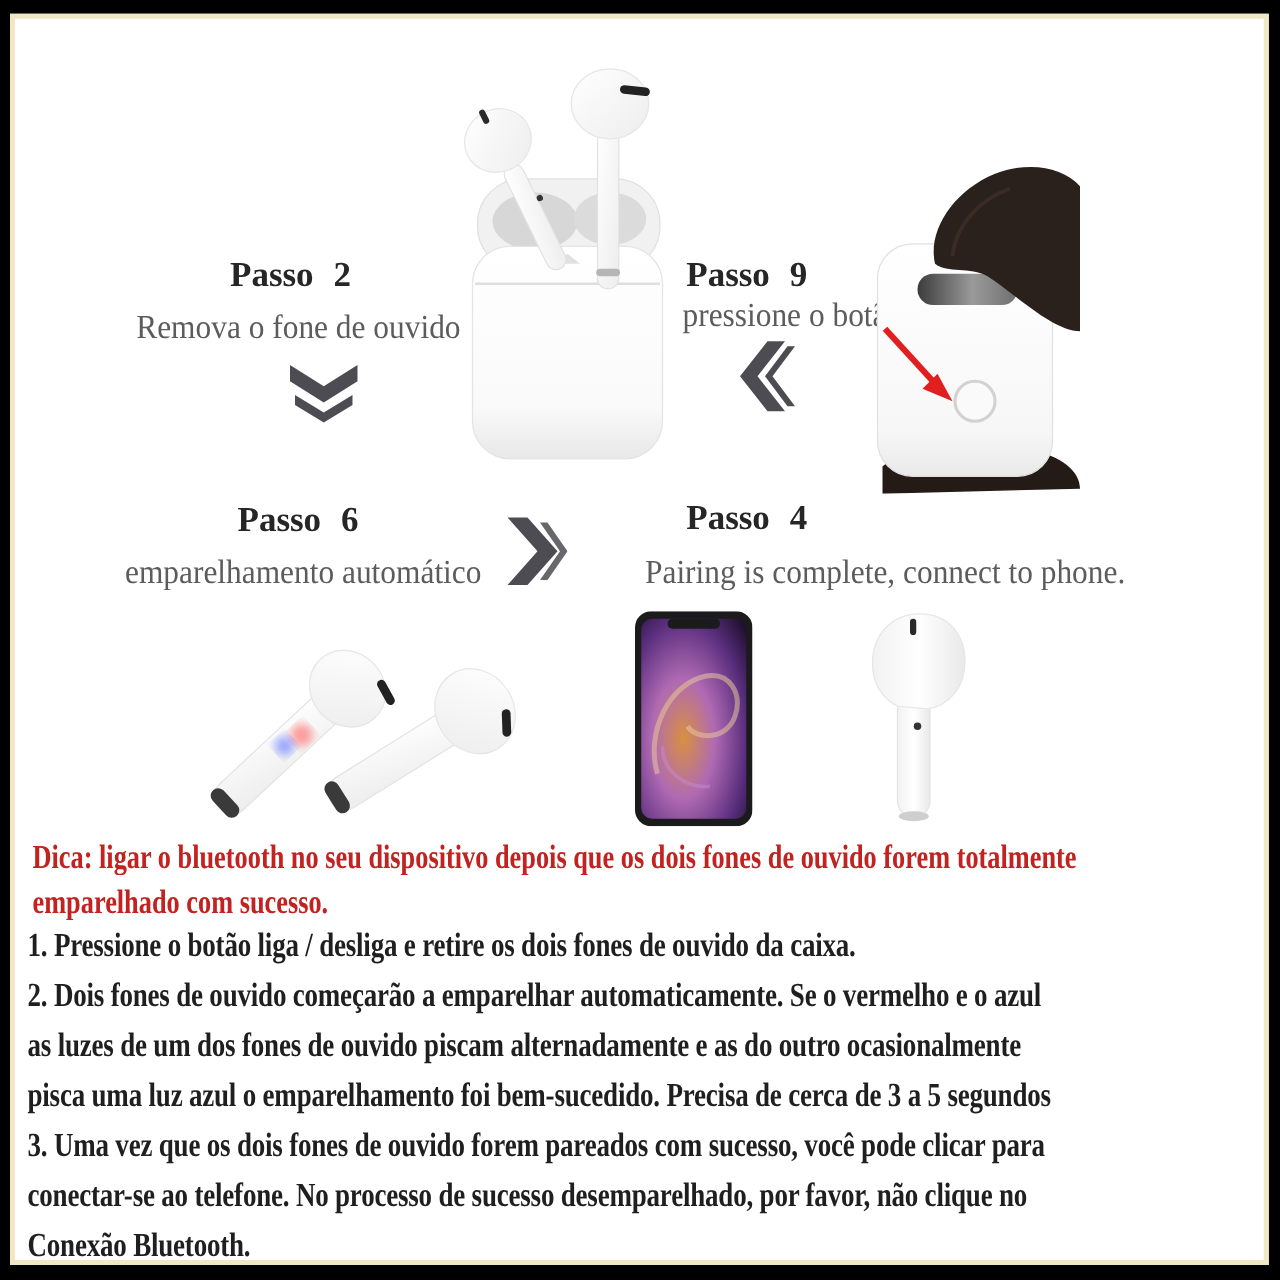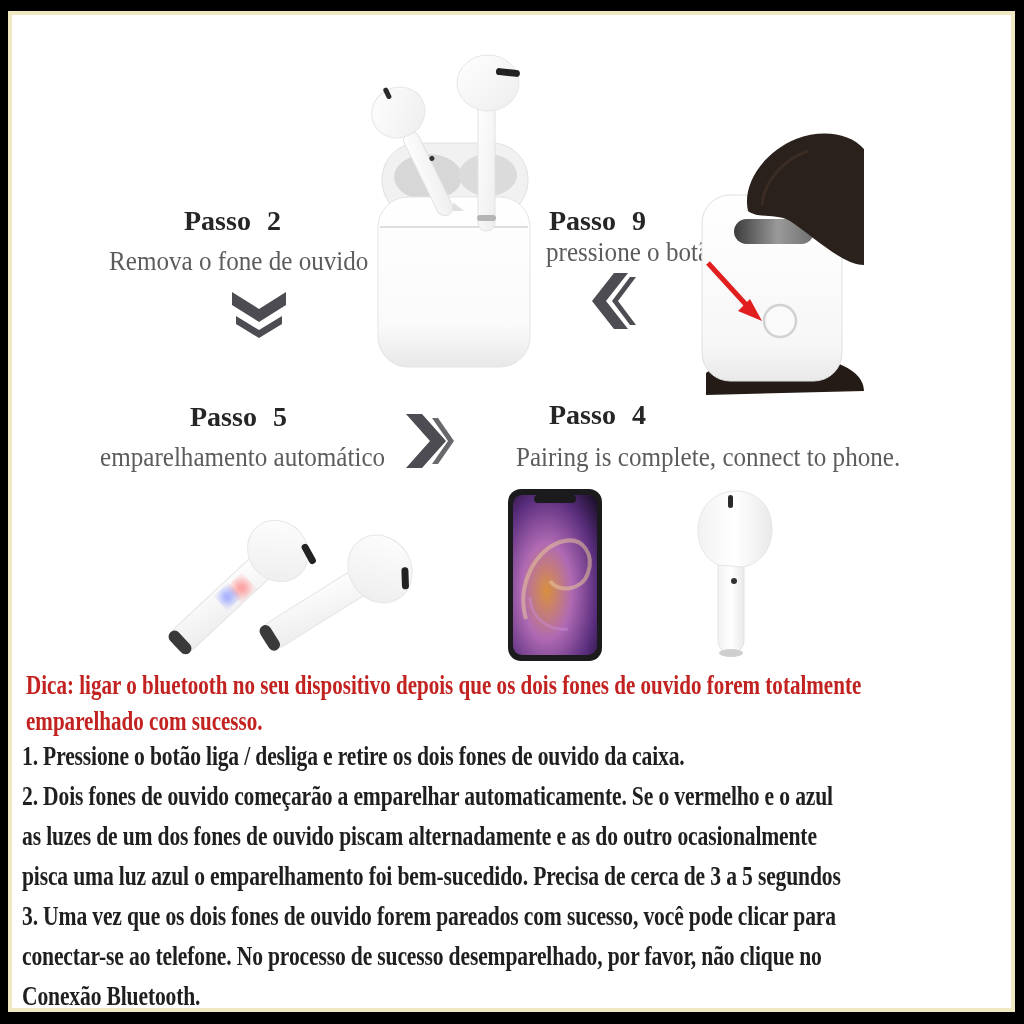--- a/index.html
+++ b/index.html
@@ -28,21 +28,21 @@
       <polygon points="6,26 29,40 52,26 52,34 29,48 6,34" fill="#4c4c52"></polygon>
     </svg>
 
     <div class="abs step-title" style="left:537px;top:190px;">Passo 9</div>
     <div class="abs step-sub" style="left:534px;top:222px;">pressione o botão de energia</div>
     <svg class="abs" style="left:580px;top:256px;" width="46" height="60" viewBox="0 0 46 60">
       <polygon points="30,2 16,2 -6,30 16,58 30,58 8,30" fill="#4c4c52" transform="translate(6,0)"></polygon>
       <polygon points="44,6 38,6 20,30 38,54 44,54 26,30" fill="#4c4c52"></polygon>
     </svg>
 
-    <div class="abs step-title" style="left:178px;top:386px;">Passo 5</div>
+    <div class="abs step-title" style="left:178px;top:386px;">Passo 6</div>
     <div class="abs step-sub" style="left:88px;top:427px;">emparelhamento automático</div>
     <svg class="abs" style="left:390px;top:395px;" width="52" height="62" viewBox="0 0 52 62">
       <polygon points="4,4 20,4 44,31 20,58 4,58 28,31" fill="#4c4c52"></polygon>
       <polygon points="30,8 36,8 52,31 36,54 30,54 46,31" fill="#4c4c52" opacity=".85"></polygon>
     </svg>
 
     <div class="abs step-title" style="left:537px;top:384px;text-align:right;">Passo 4</div>
     <div class="abs step-sub" style="left:504px;top:427px;">Pairing is complete, connect to phone.</div>
 
     <svg class="abs" style="left:354px;top:36px;" width="176" height="324" viewBox="0 0 176 324">

